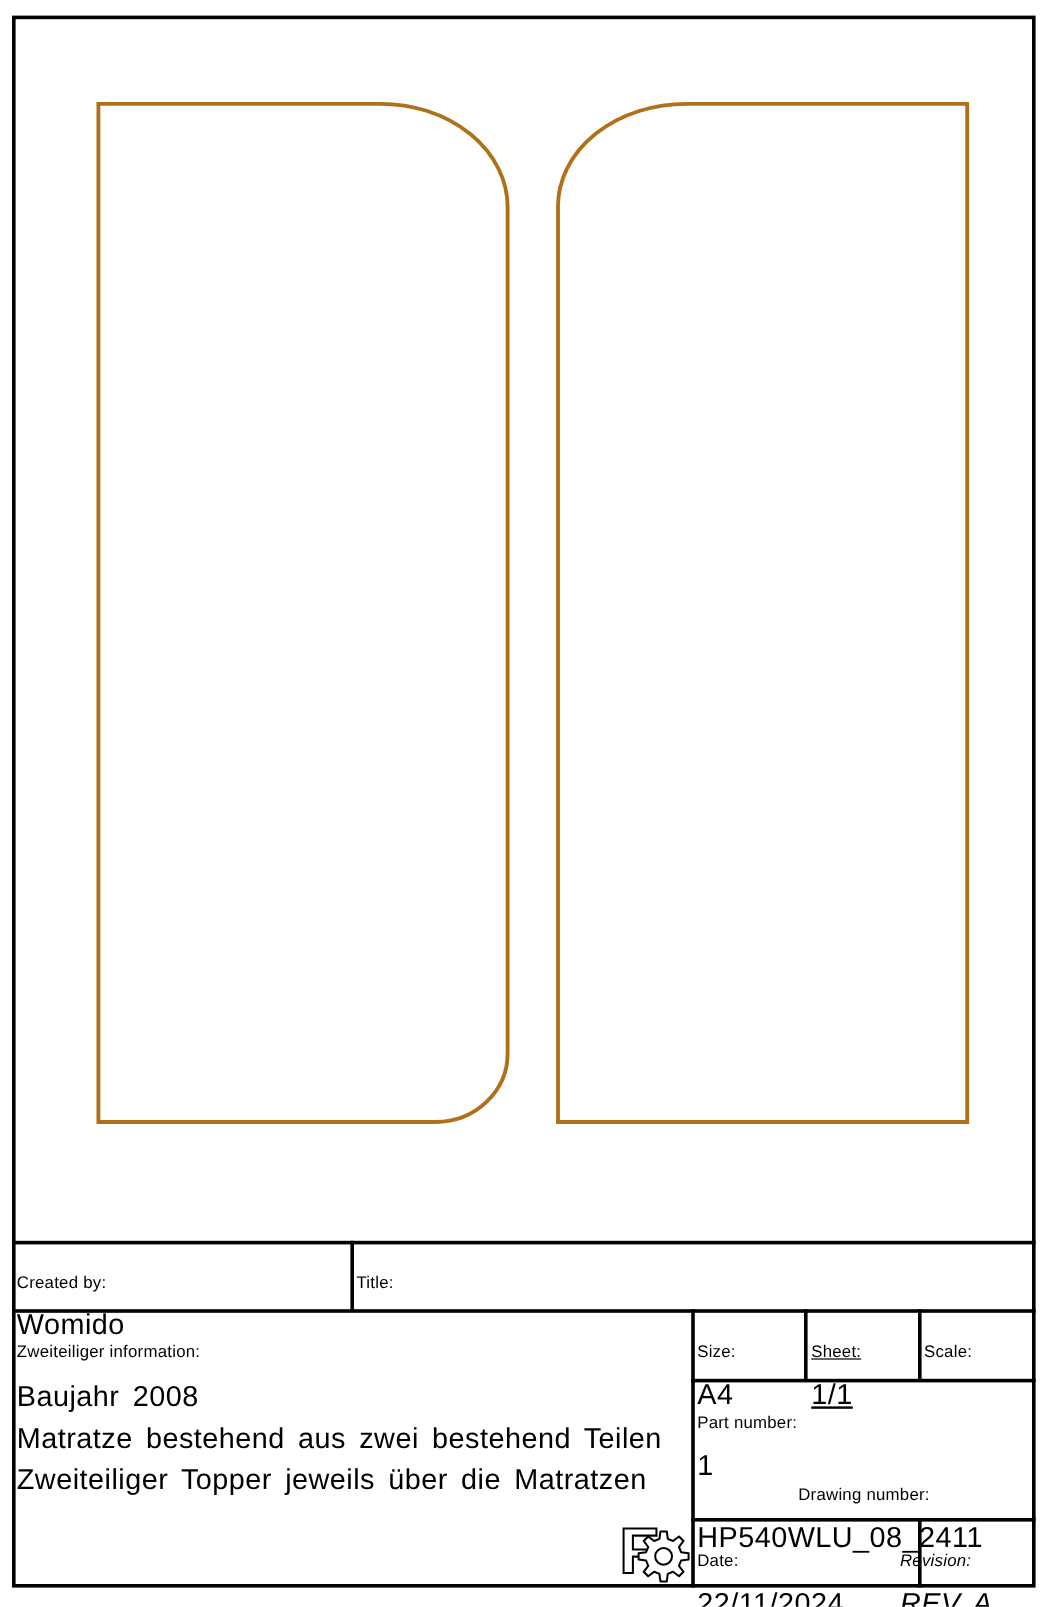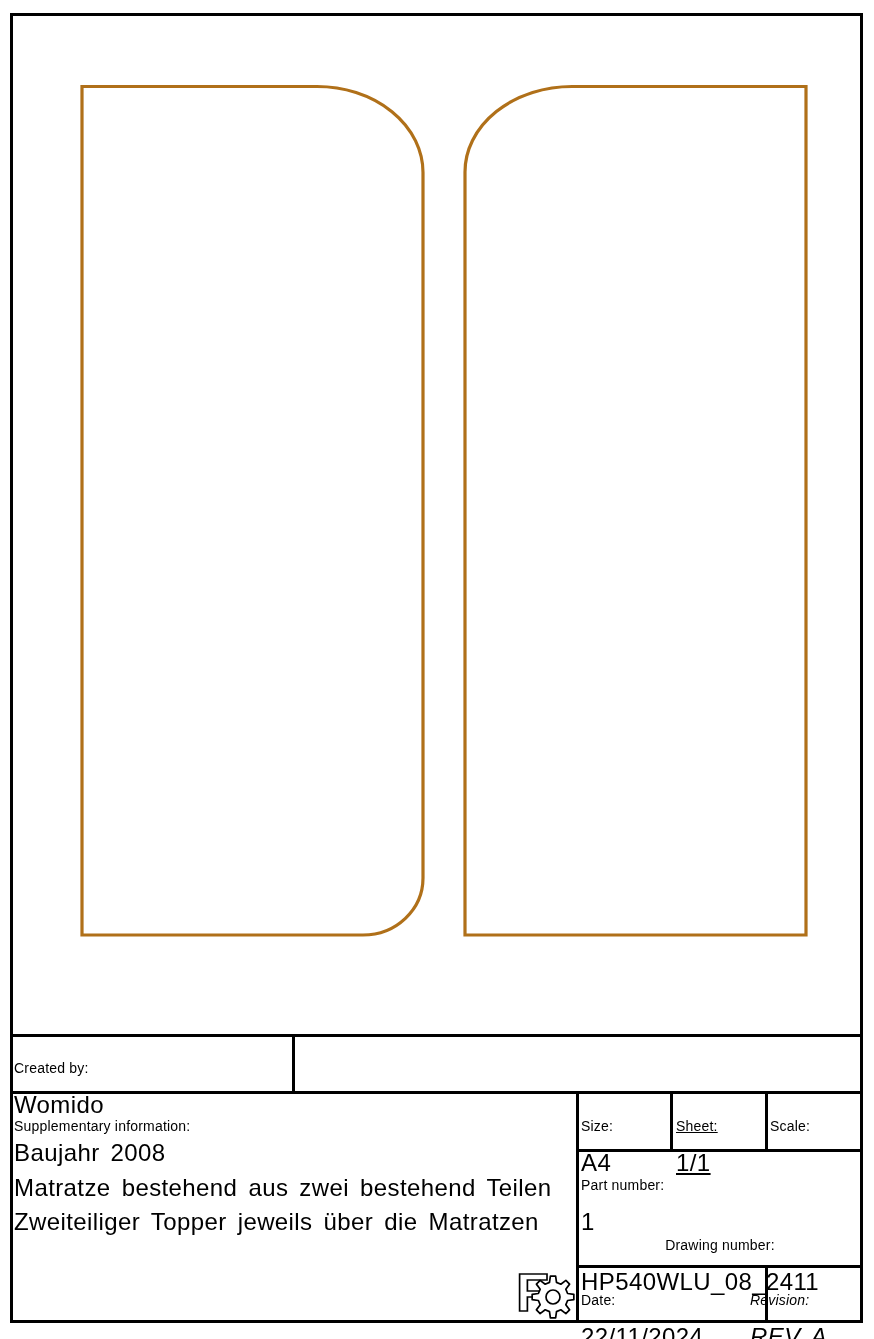--- a/index.html
+++ b/index.html
@@ -14,21 +14,21 @@
   }
   .drawing-svg{position:absolute;left:0;top:0;width:874px;height:1339px;}
   .hline,.vline{position:absolute;background:#000;}
   .cell{position:absolute;}
   .label{font-size:14px;line-height:16px;letter-spacing:.2px;white-space:nowrap;margin-top:22px;}
   .value{
     font-size:24px;line-height:29px;letter-spacing:.4px;word-spacing:4px;
     white-space:nowrap;margin-top:14px;
   }
   .supp .value{line-height:34.5px;margin-top:0;}
-  .supp .lines{margin-top:2px;}
+  .supp .lines{margin-top:14px;}
   .pd .label2{margin-top:1px;text-align:center;}
   .logo-svg{position:absolute;left:513px;top:1262px;width:66px;height:58px;}
   .logo-f{
     font-family:"Liberation Sans",sans-serif;font-size:54px;font-weight:bold;
     fill:#fff;stroke:#000;stroke-width:1.7px;
   }
 </style>
 </head>
 <body>
 
@@ -50,24 +50,25 @@
   <div class="vline" style="left:670px;top:1091px;width:2.5px;height:60px;"></div>
   <div class="vline" style="left:765px;top:1091px;width:2.5px;height:60px;"></div>
   <div class="vline" style="left:765px;top:1265px;width:2.5px;height:58px;"></div>
 
   <div class="cell" style="left:14px;top:1038px;width:270px;">
     <div class="label">Created by:</div>
     <div class="value">Womido</div>
   </div>
 
   <div class="cell" style="left:297px;top:1038px;width:560px;">
+    <div class="label">Title:</div>
   </div>
 
   <div class="cell supp" style="left:14px;top:1096px;width:556px;">
-    <div class="label">Supplementary information:</div>
+    <div class="label">Zweiteiliger information:</div>
     <div class="lines">
       <div class="value">Baujahr 2008</div>
       <div class="value">Matratze bestehend aus zwei bestehend Teilen</div>
       <div class="value">Zweiteiliger Topper jeweils über die Matratzen</div>
     </div>
   </div>
 
   <div class="cell" style="left:581px;top:1096px;width:85px;">
     <div class="label">Size:</div>
     <div class="value">A4</div>

